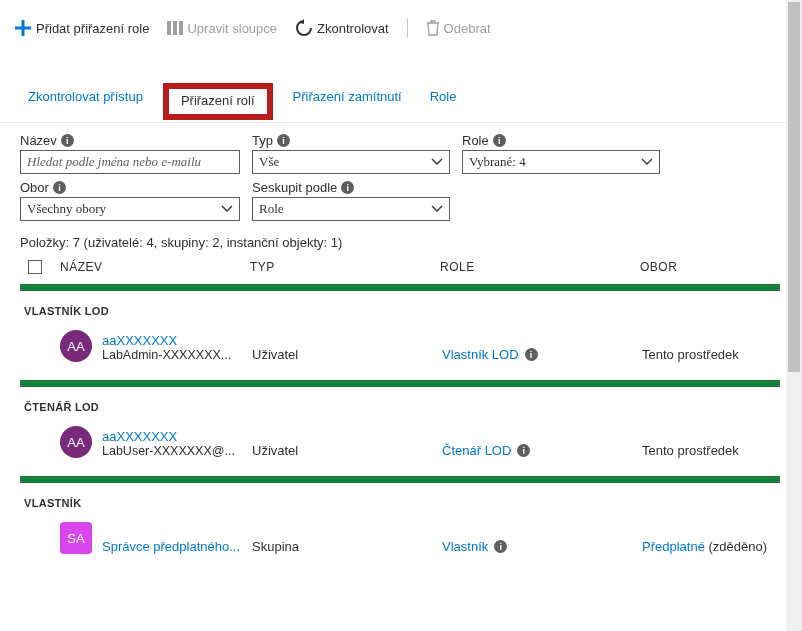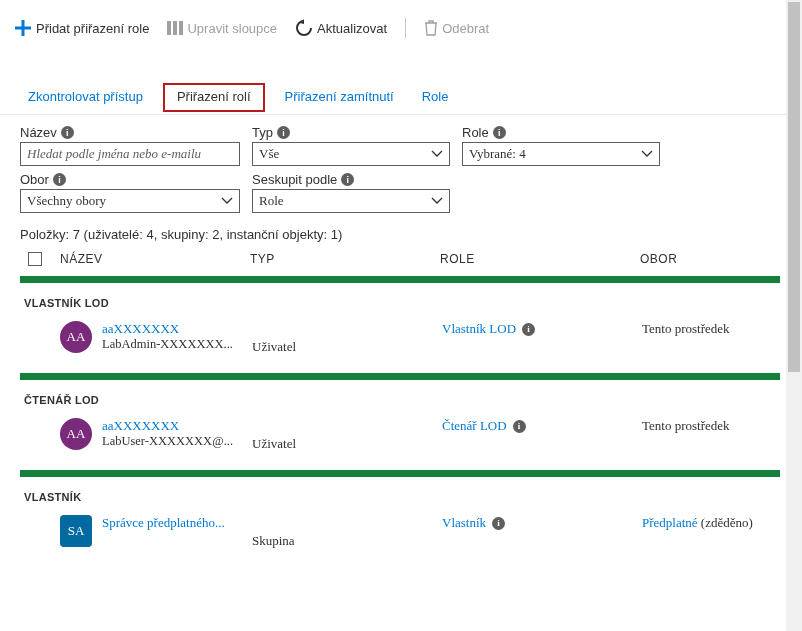--- a/index.html
+++ b/index.html
@@ -7,46 +7,46 @@
   .scroll { position: absolute; left:0; top:12px; width:800px; height:631px; overflow-y:auto; }
   .scrollbar { position:absolute; right:0; top:0; width:16px; height:631px; background:#f0f0f0; }
   .scrollbar .thumb { position:absolute; left:2px; top:2px; width:12px; height:370px; background:#c1c1c1; }
   .toolbar { display:flex; align-items:center; gap:18px; padding:6px 10px 10px 14px; }
   .toolbar .txt { display:flex; align-items:center; gap:4px; color:#323130; cursor:default; }
   .toolbar .txt.disabled { color:#a19f9d; }
   .toolbar .sep { width:1px; height:20px; background:#c8c6c4; }
   .toolbar svg { flex-shrink:0; }
   .tabs { display:flex; gap:12px; padding:4px 20px 0 20px; align-items:flex-start; }
   .tab { color:#0078d4; padding:6px 8px 8px 8px; cursor:pointer;margin-top:31px; }
-  .tab.active { border:2px solid #b91c1c; padding:4px 12px 6px 12px; color:#323130; }
+  .tab.active { border:6px solid #b91c1c; padding:4px 12px 6px 12px; color:#323130; }
   .divider { border:none; border-top:1px solid #edebe9; margin:2px 0 10px 0; }
   .content { padding:0 20px; }
   .desc { color:#323130; line-height:1.4; margin-bottom:18px; }
   .link { color:#0078d4; text-decoration:none; }
   .filters { display:flex; gap:12px; margin-bottom:6px; }
   .col1 { width:220px; } .col2 { width:198px; } .col3 { width:198px; }
   .fldlabel { display:flex; align-items:center; gap:4px; color:#323130; margin-bottom:2px; }
   .info { display:inline-flex; width:13px; height:13px; border-radius:50%; background:#605e5c; color:#fff; font-size:9px; align-items:center; justify-content:center; font-weight:bold; }
   .input, .select { width:100%; height:24px; border:1px solid #605e5c; padding:2px 6px; font-size:13px; font-family:Liberation Serif, serif; background:#fff; display:flex; align-items:center; justify-content:space-between; }
   .input { font-style:italic; color:#605e5c; }
   .select span:last-child svg { display:block; }
   .summary { margin-top:14px; color:#323130; }
   .header-row { display:flex; align-items:center; padding:10px 0; }
   .hcell { color:#323130; font-weight:400; font-size:12px; letter-spacing:.5px; }
   .cb { width:14px; height:14px; border:1px solid #605e5c; margin-left:8px; margin-right:18px; flex-shrink:0; }
   .group { border-top:7px solid #15803d; padding:14px 0 6px 0; }
   .group-title { font-size:11px; letter-spacing:.3px; font-weight:600; color:#323130; padding-left:4px; }
-  .row { display:flex; align-items:flex-start; padding:12px 0 12px 0;font-family:Liberation Serif, serif; }
+  .row { display:flex; align-items:flex-end; padding:12px 0 12px 0; }
   .avatar { width:32px; height:32px; border-radius:50%; display:flex; align-items:center; justify-content:center; color:#fff; font-size:13px; margin-left:40px; margin-right:10px; flex-shrink:0; }
   .avatar.purple { background:#750b1c; background:#7b2e8e; }
   .avatar.purple { background:#881798; }
   .avatar.purple { background:#750b5f; }
   .avatar.purple { background:#8e2189; }
   .avatar.purple { background:#7a2a7a; }
-  .avatar.red { background:#0369a1; border-radius:4px; }
+  .avatar.red { background:#d946ef; border-radius:4px; }
   .cname { width:150px; overflow:hidden; }
   .cname .n1 { color:#0078d4; white-space:nowrap; overflow:hidden; text-overflow:ellipsis; }
   .cname .n2 { color:#323130; white-space:nowrap; overflow:hidden; text-overflow:ellipsis; font-size:12.5px; }
   .ctype { width:190px;margin-top:18px; }
   .crole { width:200px; display:flex; align-items:center; gap:6px; }
   .crole .rn { color:#0078d4; }
   .cscope { flex:1; }
 </style>
 </head>
 <body>
@@ -66,21 +66,21 @@
           <rect x="6" y="0" width="4" height="14" fill="#a19f9d"></rect>
           <rect x="12" y="0" width="4" height="14" fill="#a19f9d"></rect>
         </svg>
     <span>Upravit sloupce</span>
   </div>
   <div class="txt">
     <svg width="18" height="18" viewBox="0 0 18 18">
           <path d="M9 2 a7 7 0 1 0 7 7" fill="none" stroke="#323130" stroke-width="2"></path>
           <path d="M9 0 L5 4 L9 5 Z" fill="#323130"></path>
         </svg>
-    <span>Aktualizovat</span>
+    <span>Zkontrolovat</span>
   </div>
   <div class="sep"></div>
   <div class="txt disabled">
     <svg width="14" height="16" viewBox="0 0 14 16">
           <path d="M1 3h12M5 3V1h4v2M2 3l1 12h8l1-12" fill="none" stroke="#a19f9d" stroke-width="1.3"></path>
         </svg>
     <span>Odebrat</span>
   </div>
 </div>
 

